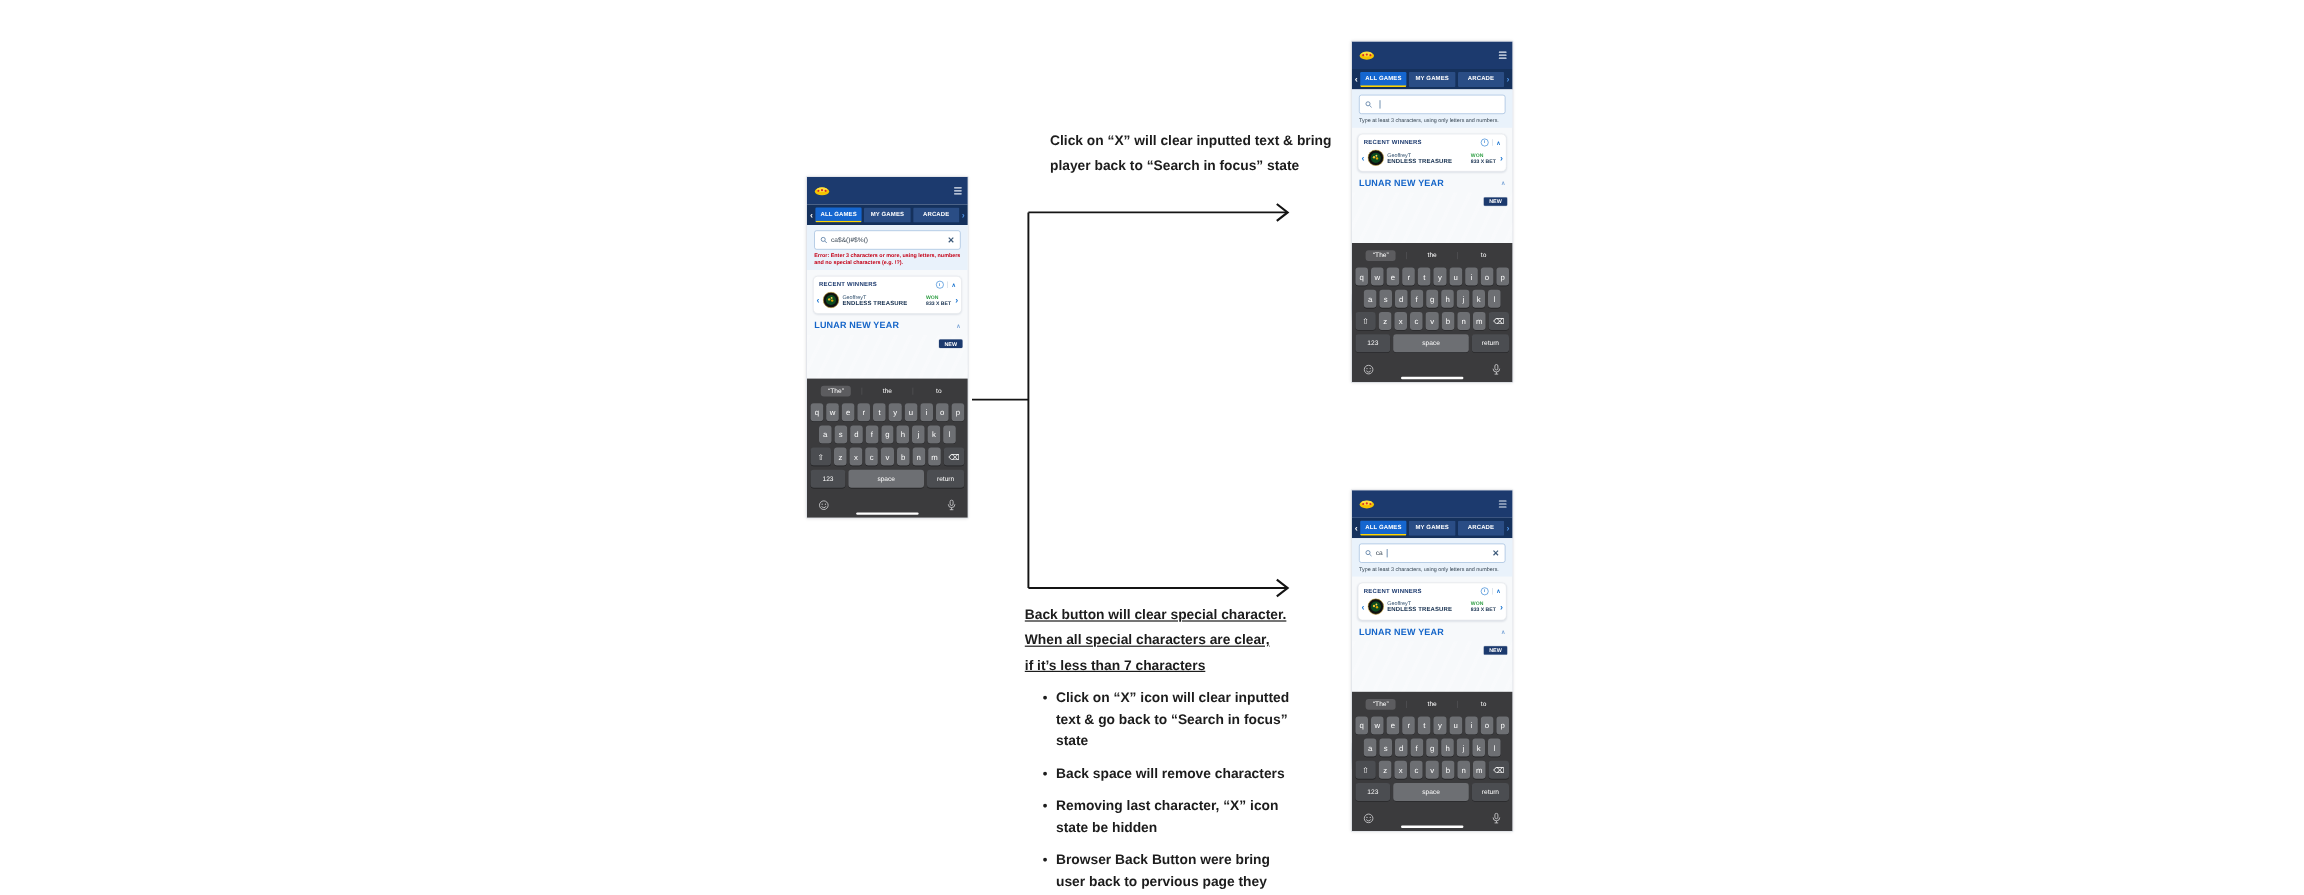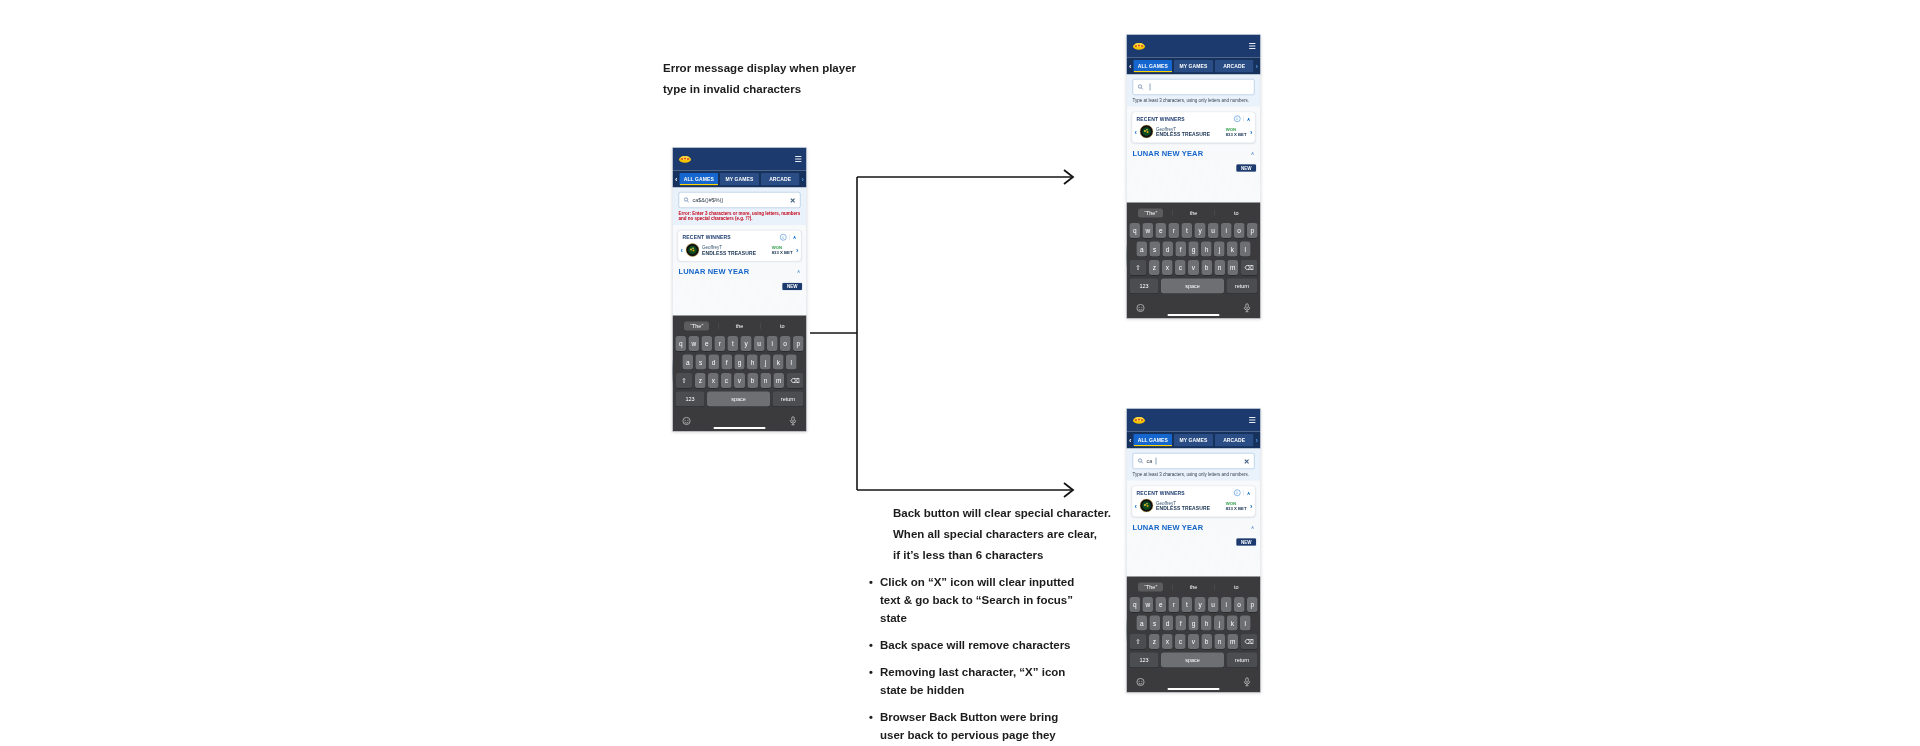--- a/index.html
+++ b/index.html
@@ -82,30 +82,30 @@
   .key.kspace{font-size:11px;}
   .kbot{height:44px;display:flex;align-items:center;justify-content:space-between;padding:0 13px;position:relative;}
   .home-bar{position:absolute;left:50%;bottom:5px;transform:translateX(-50%);width:104px;height:4px;
             background:#fff;border-radius:2px;}
 </style>
 </head>
 <body>
 
 <div class="canvas">
 
-  <div class="note" style="left:663px;top:58px;">
-    <div>Error message display when player</div>
-    <div>type in invalid characters</div>
+
+  <div class="note" style="left:875px;top:108px;">
+    <div>Click on “X” will clear inputted text &amp; bring</div>
+    <div>player back to “Search in focus” state</div>
   </div>
 
-
-  <div class="note" style="left:893px;top:503px;">
+  <div class="note" style="left:854px;top:503px;text-decoration:underline;">
     <div>Back button will clear special character.</div>
     <div>When all special characters are clear,</div>
-    <div>if it’s less than 6 characters</div>
+    <div>if it’s less than 7 characters</div>
   </div>
 
   <div class="bullets" style="left:869px;top:573px;">
     <div class="bullet">
       <span class="dot">•</span>
       <span>Click on “X” icon will clear inputted text &amp; go back to “Search in focus” state</span>
     </div>
     <div class="bullet">
       <span class="dot">•</span>
       <span>Back space will remove characters</span>

